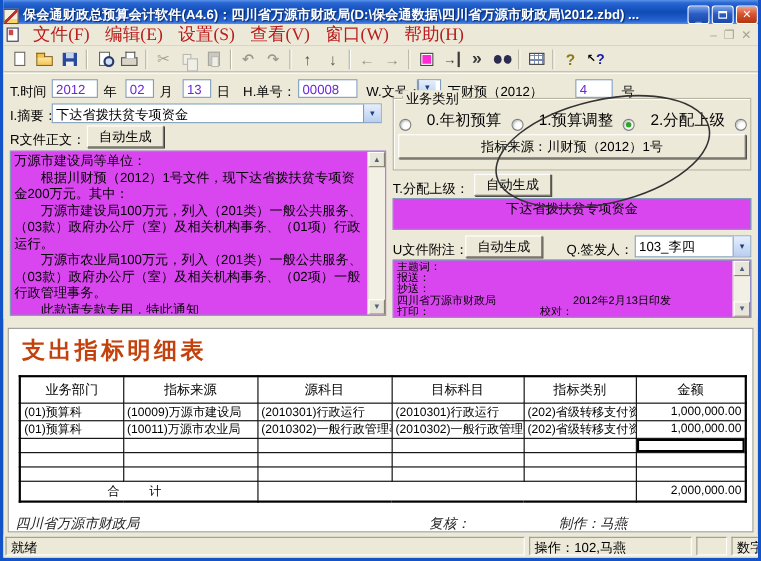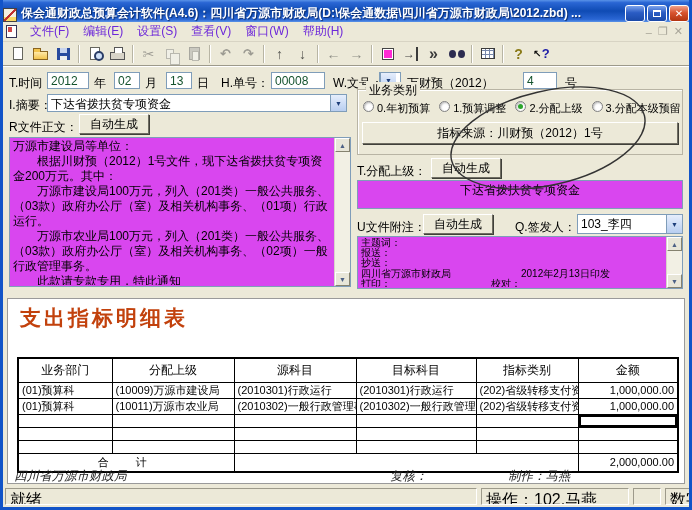--- a/index.html
+++ b/index.html
@@ -20,21 +20,21 @@
     display:flex;align-items:center;justify-content:center;color:#fff;font-size:10px;font-weight:bold;
     background:linear-gradient(#7ba2ec,#2a5cc4 45%,#1a49a8);}
   .wbtn.close{background:linear-gradient(#f0a088,#d85430 45%,#b23410);}
   .wbtn .mini{transform:translateY(3px);}
   .wbtn .maxi{width:8px;height:7px;border:1px solid #fff;border-top-width:2px;display:block;}
   
   #menubar{position:absolute;left:0;top:22px;width:686px;height:20px;background:#ece9d8;
     border-bottom:1px solid #d8d4c4;display:flex;align-items:center;}
   #mdi-icon{width:11px;height:13px;background:#fff;border:1px solid #335;margin:0 6px 0 3px;position:relative;}
   #mdi-icon::after{content:"";position:absolute;left:1px;top:1px;width:4px;height:5px;background:#d04848;}
-  .menu-item{font-size:12px;color:#6d28d9;padding:2px 7px;}
+  .menu-item{font-size:16px;color:#b91c1c;padding:2px 7px;font-family:Liberation Serif, serif;}
   #mdi-btns{margin-left:auto;display:flex;align-items:center;color:#a8a598;font-size:11px;gap:6px;padding-right:6px;}
   
   #toolbar{position:absolute;left:0;top:42px;width:686px;height:24px;background:#ece9d8;
     border-bottom:1px solid #9d9a8b;display:flex;align-items:center;padding-left:3px;}
   .sep{width:2px;height:18px;border-left:1px solid #b8b5a4;border-right:1px solid #fff;margin:0 3px;flex:none;}
   .tbtn{width:23px;height:22px;display:flex;align-items:center;justify-content:center;flex:none;}
   .tbtn.d{filter:grayscale(1);opacity:.5;}
   .g{display:flex;align-items:center;justify-content:center;}
   [data-g="new"]{width:10px;height:13px;background:#fff;border:1px solid #66665e;}
   [data-g="open"]{width:15px;height:9px;background:linear-gradient(#ffe9a8,#f2c44e);border:1px solid #8a6420;position:relative;margin-top:3px;}
@@ -70,66 +70,66 @@
     background:repeating-linear-gradient(90deg,transparent 0 3px,#7788aa 3px 4px),
                repeating-linear-gradient(0deg,transparent 0 3px,#7788aa 3px 4px),#fff;}
   [data-g="help"]::before{content:"?";font-weight:bold;color:#8a7a18;font-size:14px;}
   [data-g="context-help"]::before{content:"↖";color:#000;font-size:10px;font-weight:bold;}
   [data-g="context-help"]::after{content:"?";color:#1a1aa6;font-weight:bold;font-size:13px;}
   
   #form-area{position:absolute;left:0;top:66px;width:686px;height:224px;background:#ece9d8;
     border-top:1px solid #fff;}
   .lbl{position:absolute;font-size:12px;color:#000;white-space:nowrap;}
   .inp{position:absolute;background:#fff;border:1px solid #7f9db9;font-size:12px;padding:1px 3px;
-    font-family:inherit;color:#14532d;}
+    font-family:inherit;color:#6d28d9;}
   .btn3d{position:absolute;background:#ece9d8;border:1px solid;border-color:#fff #6f6d62 #6f6d62 #fff;
     box-shadow:1px 1px 0 #40403a;font-size:12px;display:flex;align-items:center;justify-content:center;
     font-family:inherit;color:#000;padding:0;}
   .combo{position:absolute;background:#fff;border:1px solid #7f9db9;display:flex;}
   .combo .val{flex:1;font-size:12px;padding:1px 3px;white-space:nowrap;overflow:hidden;}
   .combo .arrow{width:16px;flex:none;background:linear-gradient(#e6eefc,#b8cef0);border-left:1px solid #7f9db9;
     display:flex;align-items:center;justify-content:center;font-size:7px;color:#1c3e7a;}
   #groupbox{position:absolute;left:354px;top:22px;width:326px;height:66px;
     border:1px solid #b8b4a4;box-shadow:inset 1px 1px 0 #fff;}
   #groupbox-legend{position:absolute;left:8px;top:-8px;background:#ece9d8;padding:0 3px;font-size:12px;}
   #radio-row{position:absolute;left:5px;top:11px;right:2px;display:flex;gap:9px;white-space:nowrap;}
-  .radio{display:inline-flex;align-items:flex-start;gap:3px;font-size:11px;}
+  .radio{display:inline-flex;align-items:flex-end;gap:14px;font-size:14px;}
   .rb{width:11px;height:11px;flex:none;border-radius:50%;background:#fff;border:1px solid #808080;
     box-shadow:inset 1px 1px 2px #bbb;position:relative;}
   .radio.sel .rb::after{content:"";position:absolute;inset:2px;border-radius:50%;background:#2da52d;}
   .tbox{position:absolute;background:#d946ef;border:1px solid #7f9db9;overflow:hidden;}
   .tbox .txt{position:absolute;inset:1px 17px 1px 3px;font-size:12px;line-height:15px;white-space:pre-wrap;overflow:hidden;}
   .vscroll{position:absolute;top:0;right:0;bottom:0;width:16px;background:#f2f0e4;border-left:1px solid #d8d5c8;}
   .sbtn{position:absolute;left:0;width:15px;height:14px;background:#e8e6d8;border:1px solid #fff;
     border-right-color:#85826f;border-bottom-color:#85826f;color:#4d6185;font-size:7px;
     display:flex;align-items:center;justify-content:center;}
   .sbtn.up{top:0;}.sbtn.down{bottom:0;}
   #annotation{position:absolute;left:0;top:0;pointer-events:none;}
   
   #doc-area{position:absolute;left:4px;top:298px;width:678px;height:186px;background:#fff;
     border:1px solid #9a9a9a;}
   #report-title{position:absolute;left:12px;top:5px;width:100%;text-align:left;font-size:21px;
     font-weight:bold;letter-spacing:3px;color:#c2410c;}
   #report-table{position:absolute;left:9px;top:42px;width:660px;border-collapse:collapse;table-layout:fixed;
-    border:2px solid #000;margin-top:16px;}
+    border:2px solid #000;}
   #report-table th,#report-table td{border:1px solid #000;font-size:11px;padding:0 3px;
     overflow:hidden;white-space:nowrap;font-weight:normal;}
   #report-table thead th{height:24px;text-align:center;font-size:12px;}
   tr.r-data td{height:16px;}
   tr.r-empty td{height:13px;}
   td.amount{text-align:right;}
   td.cell-cursor{box-shadow:inset 0 0 0 2px #000;}
   #total-row td{height:19px;}
   #total-label{text-align:center;letter-spacing:8px;}
   .docfoot{position:absolute;top:169px;font-size:12.5px;font-style:italic;
     font-family:"Liberation Serif","DejaVu Serif",serif;color:#222;}
   
   #statusbar{position:absolute;left:0;top:486px;width:686px;height:21px;background:#ece9d8;}
   .sp{position:absolute;top:2px;height:17px;border:1px solid;border-color:#9d9a8b #fff #fff #9d9a8b;
-    font-size:16px;padding:1px 4px;white-space:nowrap;overflow:hidden;}
+    font-size:12px;padding:1px 4px;white-space:nowrap;overflow:hidden;}
 </style>
 </head>
 <body>
 
 <div id="window">
 
   <div id="titlebar">
     <span id="app-icon"></span>
     <span id="title-text">保会通财政总预算会计软件(A4.6)：四川省万源市财政局(D:\保会通数据\四川省万源市财政局\2012.zbd) ...</span>
     <span class="wbtn">
@@ -332,21 +332,21 @@
         <col style="width:94px">
           <col style="width:122px">
           <col style="width:122px">
         <col style="width:120px">
           <col style="width:102px">
           <col style="width:100px">
       </colgroup>
       <thead>
           <tr id="table-head-row">
             <th>业务部门</th>
-            <th>分配上级</th>
+            <th>指标来源</th>
             <th>源科目</th>
             <th>目标科目</th>
             <th>指标类别</th>
             <th>金额</th>
           </tr>
         </thead>
       <tbody id="table-body">
           <tr class="r-data">
             <td>(01)预算科</td>
             <td>(10009)万源市建设局</td>

